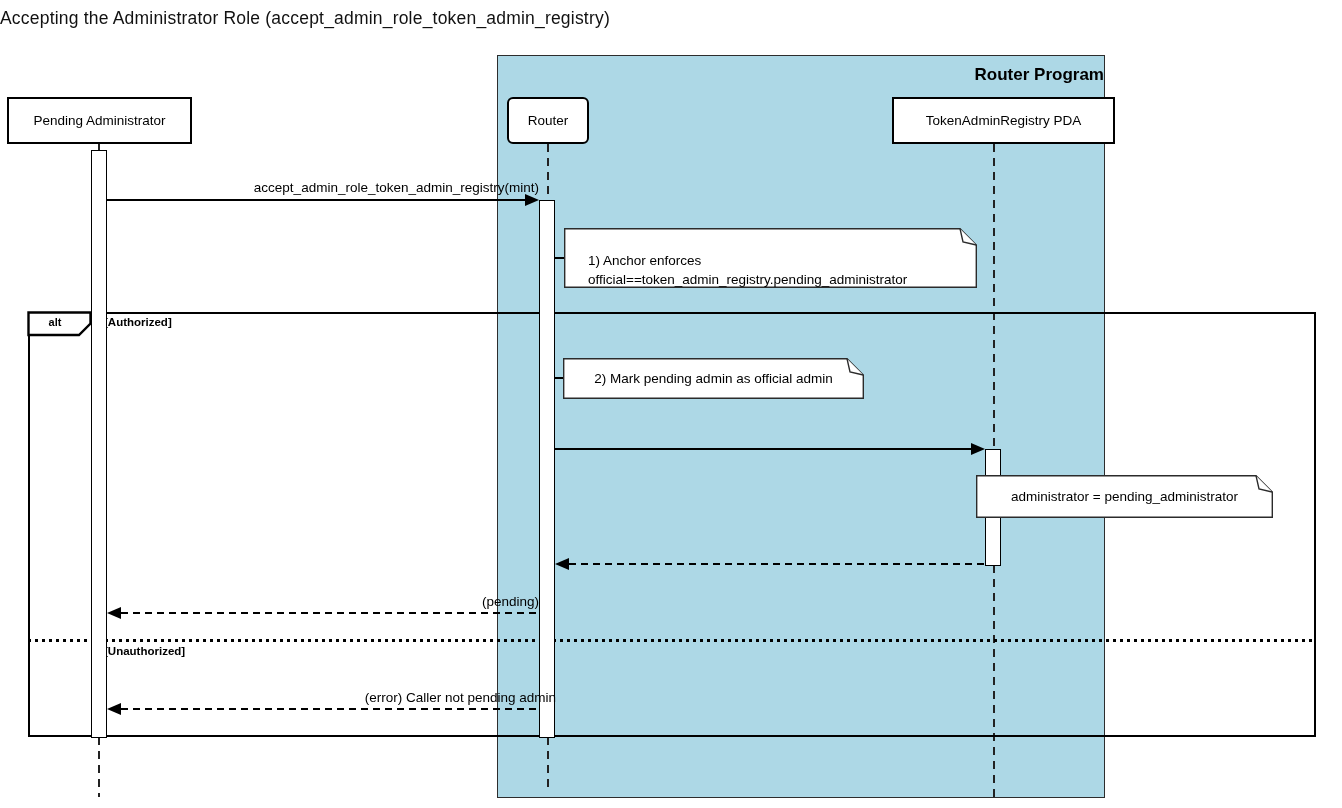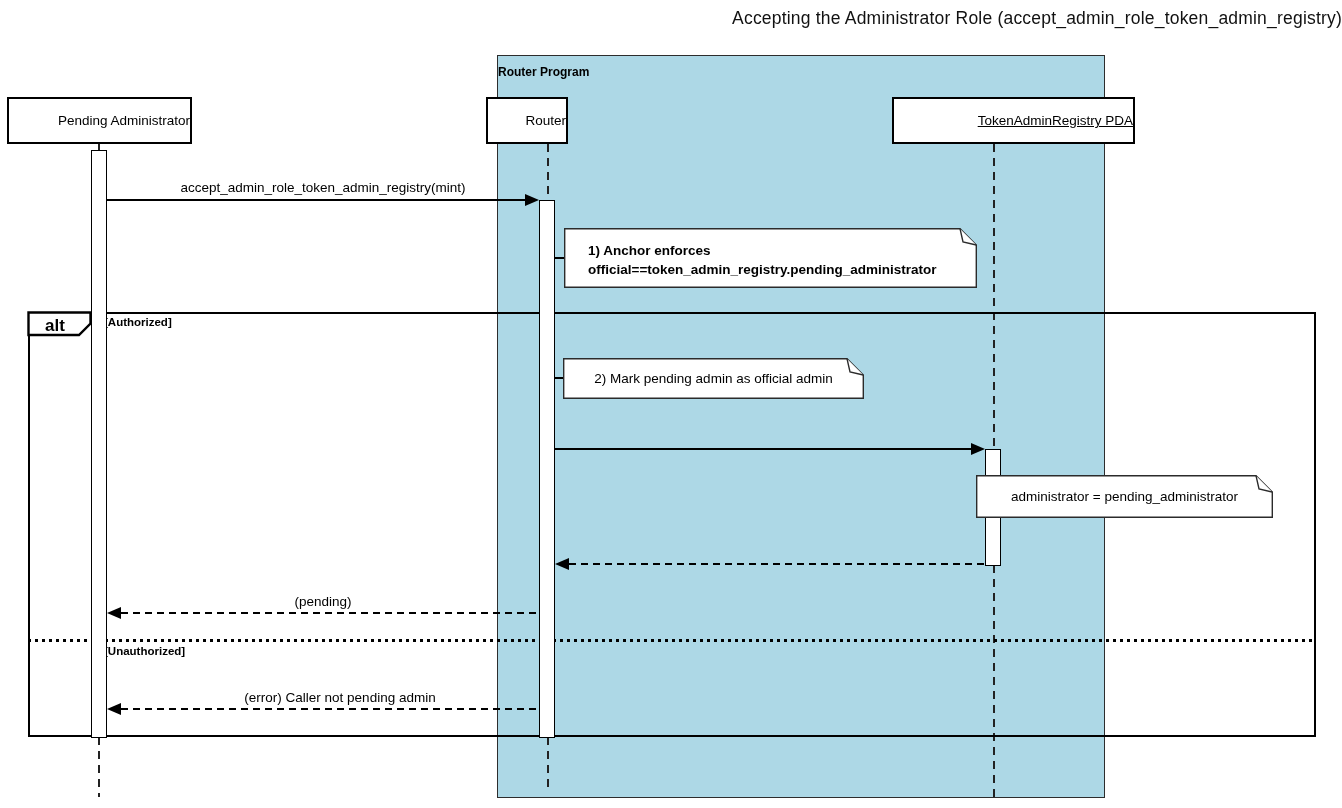--- a/index.html
+++ b/index.html
@@ -1,54 +1,54 @@
 <!DOCTYPE html>
 <html><head>
 <meta charset="utf-8">
 <style>
   html,body { margin:0; padding:0; background:#ffffff; }
   body { font-family:"Liberation Sans", sans-serif; color:#000; }
   .canvas { position:relative; width:1342px; height:808px; background:#fff; overflow:hidden; }
 
-  .title { position:absolute; left:0; top:8px; width:100%; text-align:right;
+  .title { position:absolute; left:0; top:8px; width:100%; text-align:left;
            font-size:17.5px; color:#111; letter-spacing:0.2px; }
 
   .program { position:absolute; left:497px; top:55px; width:608px; height:743px;
              background:#ADD8E6; border:1.4px solid #2d2d2d; box-sizing:border-box; }
-  .program-label { position:absolute; left:0; top:9px; width:100%; text-align:left;
-                   font-weight:bold; font-size:12px; }
+  .program-label { position:absolute; left:0; top:9px; width:100%; text-align:right;
+                   font-weight:bold; font-size:17px; }
 
   .lifeline { position:absolute; width:2px;
               background:repeating-linear-gradient(180deg,#222 0 8px,transparent 8px 14px); }
 
   .participant { position:absolute; background:#fff; border:2px solid #000; box-sizing:border-box;
-                 display:flex; align-items:center; justify-content:flex-end; font-size:13.5px; }
+                 display:flex; align-items:center; justify-content:center; font-size:13.5px; }
 
   .activation { position:absolute; width:16px; background:#fff; border:1.6px solid #000;
                 box-sizing:border-box; }
 
   .msg-line-solid { position:absolute; height:1.8px; background:#000; }
   .msg-line-dashed { position:absolute; height:1.8px;
                      background:repeating-linear-gradient(90deg,#000 0 7px,transparent 7px 12px); }
   .head { position:absolute; width:0; height:0; border-style:solid; }
   .head-right { border-width:6.5px 0 6.5px 14px; border-color:transparent transparent transparent #000; }
   .head-left  { border-width:6.5px 14px 6.5px 0; border-color:transparent #000 transparent transparent; }
-  .msg-label { position:absolute; text-align:center; font-size:13.5px; }
+  .msg-label { position:absolute; text-align:right; font-size:13.5px; }
 
   .note { position:absolute; }
   .note svg { position:absolute; left:0; top:0; }
   .note-text { position:absolute; left:0; top:0; width:100%; height:100%; font-size:13.5px; }
   .note-text.centered { display:flex; align-items:center; justify-content:center;text-align:right; }
-  .note-text.two-line { padding:13px 10px 0 24px; box-sizing:border-box; line-height:19px;font-weight:bold; }
+  .note-text.two-line { padding:23px 10px 0 24px; box-sizing:border-box; line-height:19px; }
 
   .alt-frame { position:absolute; left:28px; top:312px; width:1288px; height:425px;
                border:2.4px solid #000; box-sizing:border-box; }
   .alt-pentagon { position:absolute; left:27px; top:311px; }
   .alt-op { position:absolute; left:28px; top:316px; width:54px; text-align:center;
-            font-size:17px; font-weight:bold; }
+            font-size:11px; font-weight:bold; }
   .guard { position:absolute; font-size:11.5px; font-weight:bold; }
   .divider { position:absolute; left:28px; top:639px; width:1288px; height:3px;
              background:repeating-linear-gradient(90deg,#000 0 3.5px,transparent 3.5px 7px); }
 </style>
 </head>
 <body>
 
 <div class="canvas">
 
   <div class="title">Accepting the Administrator Role (accept_admin_role_token_admin_registry)</div>
@@ -121,20 +121,20 @@
   <div class="msg-line-dashed" style="left:121px; top:612px; width:418px;"></div>
   <div class="head head-left" style="left:107px; top:606.5px;"></div>
 
   <div class="msg-label" style="left:124px; top:690px; width:432px;">(error) Caller not pending admin</div>
   <div class="msg-line-dashed" style="left:121px; top:708px; width:418px;"></div>
   <div class="head head-left" style="left:107px; top:702.5px;"></div>
 
   <div class="participant" style="left:7px; top:97px; width:185px; height:47px;">
     <span>Pending Administrator</span>
   </div>
-  <div class="participant" style="left:486px; top:97px; width:82px; height:47px;">
+  <div class="participant" style="left:507px; top:97px; width:82px; height:47px;border-radius:6px;">
     <span>Router</span>
   </div>
-  <div class="participant" style="left:892px; top:97px; width:243px; height:47px;text-decoration:underline;">
+  <div class="participant" style="left:892px; top:97px; width:223px; height:47px;">
     <span>TokenAdminRegistry PDA</span>
   </div>
 
 </div>
 
 </body></html>

